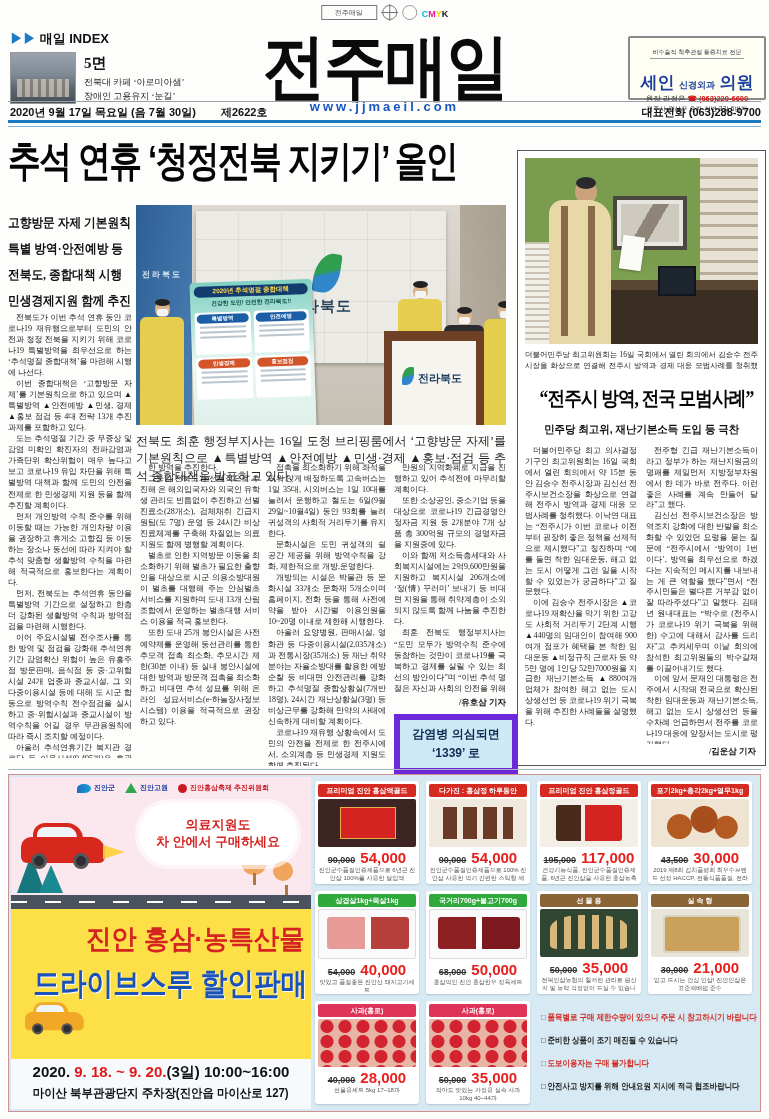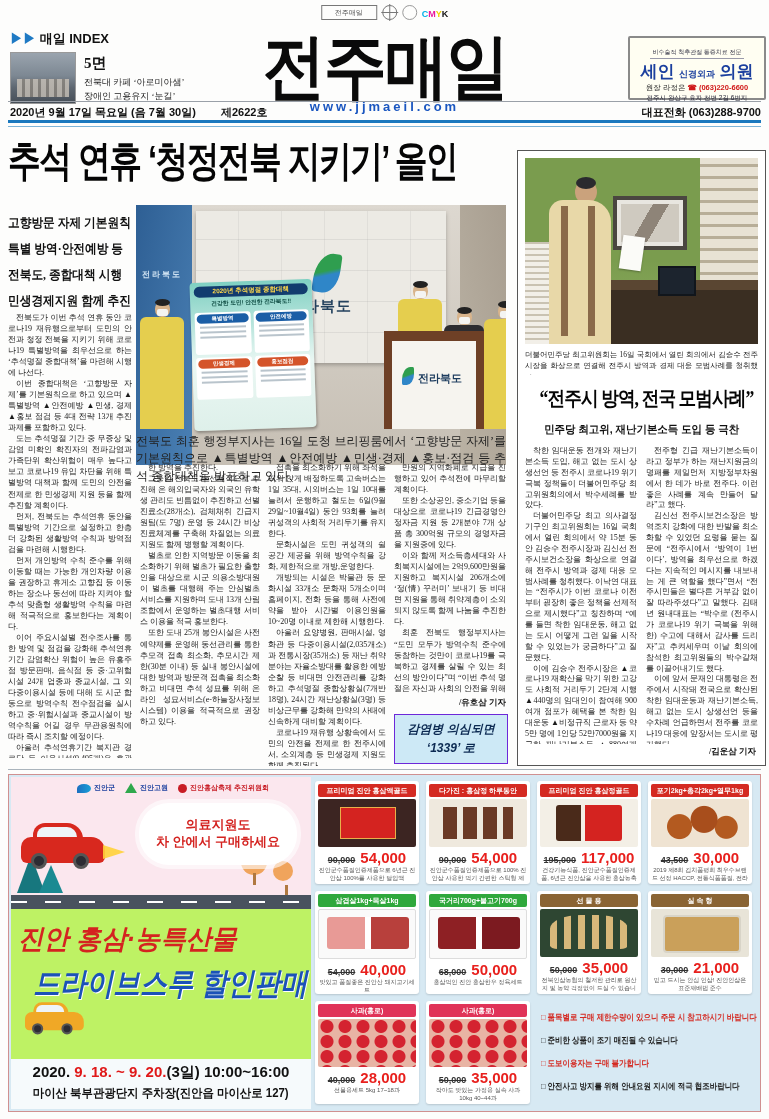--- a/index.html
+++ b/index.html
@@ -27,21 +27,21 @@
   .idx-photo:after{content:"";position:absolute;left:6px;right:6px;bottom:6px;height:18px;
      background:repeating-linear-gradient(90deg,#c9c2b8 0 5px,#8a847c 5px 8px);opacity:.8;}
   .idx-page{top:54px;left:84px;font-size:15px;font-weight:bold;}
   .idx-lines{top:76px;left:84px;width:120px;font-size:9px;line-height:1.5;color:#222;}
   .masthead{top:32px;left:0;width:769px;text-align:center;}
   .masthead .mh{font-size:70px;font-weight:900;letter-spacing:-2px;transform:scaleX(.9) scaleY(1.02);transform-origin:center;line-height:1;color:#0a0a0a;}
   .site{top:99px;left:0;width:769px;text-align:center;font-size:13px;font-weight:bold;color:#1a56c0;letter-spacing:3px;}
   .clinic{top:36px;left:628px;width:138px;height:64px;border:2px solid #8a8a8a;background:#fffef2;
      border-radius:2px;font-family:"Liberation Sans",sans-serif;text-align:center;padding-top:2px;box-sizing:border-box;}
   .clinic .tag{font-size:6px;color:#334;border-bottom:1px solid #99a;display:inline-block;padding:0 2px 1px;}
-  .clinic .nm{line-height:1.05;margin-top:4px;}
+  .clinic .nm{line-height:1.05;margin-top:15px;}
   .clinic .nm .big{font-size:17px;font-weight:900;color:#1b3f9e;}
   .clinic .nm .mid{font-size:9px;font-weight:bold;color:#1b3f9e;}
   .clinic .dir{font-size:7.5px;margin-top:2px;color:#222;}
   .clinic .dir .tel{color:#d01818;font-weight:bold;}
   .clinic .addr{font-size:6.5px;color:#223;margin-top:1px;}
   .thinline{top:101px;left:8px;width:753px;height:1px;background:#9aa0a8;}
   .daterow{top:105px;left:10px;width:751px;display:flex;justify-content:space-between;font-size:11px;font-weight:bold;color:#111;}
   .daterow .dgap{margin-left:22px;}
   .rule1{top:120px;left:8px;width:753px;height:3px;background:#1a78be;}
   .rule2{top:126px;left:8px;width:753px;height:1px;background:#7db4d8;}
@@ -51,26 +51,26 @@
   .headline .fitx{font-size:42px;font-weight:900;letter-spacing:-2px;transform:scaleX(.78);line-height:1.2;color:#050505;}
   .subhead{top:210px;left:8px;width:128px;font-weight:bold;font-size:13px;line-height:2.0;color:#111;}
   .subhead .fitx{transform:scaleX(.9);}
   .colbody{font-size:8px;line-height:1.38;text-align:justify;color:#1a1a1a;overflow:hidden;}
   .colbody p{margin:0;text-indent:8px;}
   .col1{top:312px;left:8px;width:124px;height:446px;}
   .col2{top:462px;left:140px;width:120px;height:304px;}
   .col3{top:462px;left:268px;width:118px;height:304px;}
   .col4{top:462px;left:394px;width:112px;height:233px;}
   .byline-main{top:697px;left:394px;width:112px;text-align:right;font-size:8.5px;font-weight:bold;}
-  .hotline{top:714px;left:394px;width:112px;height:48px;background:#cde9f6;border:1px solid #6d28d9;
-     display:flex;flex-direction:column;justify-content:center;align-items:center;gap:2px;font-style:italic;}
+  .hotline{top:714px;left:394px;width:112px;height:48px;background:#cde9f6;border:6px solid #6d28d9;
+     display:flex;flex-direction:column;justify-content:center;align-items:center;gap:2px;}
   .hotline div{font-size:12px;font-weight:900;color:#0c2a52;}
 
   
-  .photo-main{top:205px;left:136px;width:370px;height:260px;background:linear-gradient(180deg,#ddd8d0,#c6bfb4);overflow:hidden;}
+  .photo-main{top:205px;left:136px;width:370px;height:220px;background:linear-gradient(180deg,#ddd8d0,#c6bfb4);overflow:hidden;}
   .pm-wall-l{position:absolute;left:0;top:0;width:56px;height:100%;background:linear-gradient(100deg,#2e5f94,#4a80b4);}
   .pm-wall-l span{position:absolute;top:64px;left:6px;color:#cfe2f2;font-size:8px;font-weight:bold;letter-spacing:2px;}
   .pm-wall-r{position:absolute;right:0;top:0;width:46px;height:100%;background:linear-gradient(260deg,#a89e90,#bab2a4);}
   .pm-screen{position:absolute;left:60px;top:6px;width:250px;height:152px;background:#eceae4;
      box-shadow:0 2px 4px rgba(0,0,0,.25);
      background-image:repeating-linear-gradient(0deg,transparent 0 30px,rgba(150,150,150,.18) 30px 31px),
                       repeating-linear-gradient(90deg,transparent 0 42px,rgba(150,150,150,.14) 42px 43px);}
   .pm-leaf{position:absolute;left:118px;top:42px;width:26px;height:40px;
      background:linear-gradient(160deg,#2f9e4f 0 45%,#2f86c8 55% 100%);border-radius:70% 10% 60% 10%;transform:rotate(8deg);}
   .pm-screen .jb{position:absolute;left:92px;top:86px;font-size:15px;font-weight:900;color:#24425e;letter-spacing:1px;}
@@ -146,21 +146,21 @@
   .car .cg{position:absolute;left:16px;bottom:28px;width:40px;height:14px;background:#eef4f8;border-radius:8px 10px 0 0;}
   .car .beam{position:absolute;left:82px;bottom:10px;width:0;height:0;border-top:7px solid transparent;border-bottom:7px solid transparent;border-left:22px solid #ffd23a;opacity:.9;}
   .car.yellow .cb,.car.yellow .ct{background:#f0a826;}
   .mtn1,.mtn2{position:absolute;width:0;height:0;border-style:solid;}
   .mtn1{left:6px;top:78px;border-width:0 14px 38px 14px;border-color:transparent transparent #17777e transparent;}
   .mtn2{left:28px;top:88px;border-width:0 12px 28px 12px;border-color:transparent transparent #1a8a92 transparent;}
   .tree{position:absolute;width:26px;height:26px;border-radius:50%;background:#f0a45c;}
   .tree:after{content:"";position:absolute;left:12px;top:24px;width:3px;height:12px;background:#b07840;}
   .road{position:absolute;left:0;top:118px;width:100%;height:14px;background:#49525e;
       background-image:repeating-linear-gradient(90deg,#fff 0 16px,transparent 16px 34px);background-size:100% 2px;background-position:0 6px;background-repeat:no-repeat;}
-  .adblue{position:absolute;left:0;top:132px;width:100%;height:150px;background:#bef264;text-align:left;font-style:italic;}
+  .adblue{position:absolute;left:0;top:132px;width:100%;height:150px;background:#fde047;text-align:right;}
   .adt1{margin-top:12px;}
   .adt1 .fitc{font-size:27px;font-weight:900;color:#d42320;transform:scaleX(.94);}
   .adt2{margin-top:6px;}
   .adt2 .fitc{font-size:31px;font-weight:900;color:#1b52b8;transform:scaleX(.86);text-shadow:1px 1px 0 #fff;}
   .adwhite{position:absolute;left:0;top:282px;width:100%;height:50px;background:#f6fafc;text-align:center;}
   .addate{margin-top:4px;font-size:15px;font-weight:900;color:#111;}
   .addate .red{color:#e01818;}
   .advenue{margin-top:1px;}
   .advenue .fitc{font-size:12px;font-weight:900;transform:scaleX(.95);}
 
@@ -310,22 +310,22 @@
         </div>
     </div>
   </div>
 </div>
 <div class="abs caption-main serif">전북도 최훈 행정부지사는 16일 도청 브리핑룸에서 ‘고향방문 자제’를 기본원칙으로 ▲특별방역 ▲안전예방 ▲민생·경제 ▲홍보·점검 등 추석 종합대책을 발표하고 있다.</div>
 
 <div class="abs colbody serif col1">
     <p>전북도가 이번 추석 연휴 동안 코로나19 재유행으로부터 도민의 안전과 청정 전북을 지키기 위해 코로나19 특별방역을 최우선으로 하는 ‘추석명절 종합대책’을 마련해 시행에 나선다.</p>
     <p>이번 종합대책은 ‘고향방문 자제’를 기본원칙으로 하고 있으며 ▲특별방역 ▲안전예방 ▲민생, 경제 ▲홍보 점검 등 4대 전략 13개 추진과제를 포함하고 있다.</p>
     <p>도는 추석명절 기간 중 무증상 및 감염 미확인 확진자의 전파감염과 가족단위 확산위험이 매우 높다고 보고 코로나19 유입 차단을 위해 특별방역 대책과 함께 도민의 안전을 전제로 한 민생경제 지원 등을 함께 추진할 계획이다.</p>
+    <p>먼저 개인방역 수칙 준수를 위해 이동할 때는 가능한 개인차량 이용을 권장하고 휴게소 고향집 등 이동하는 장소나 동선에 따라 지켜야 할 추석 맞춤형 생활방역 수칙을 마련해 적극적으로 홍보한다는 계획이다.</p>
     <p>먼저, 전북도는 추석연휴 동안을 특별방역 기간으로 설정하고 한층 더 강화된 생활방역 수칙과 방역점검을 마련해 시행한다.</p>
-    <p>먼저 개인방역 수칙 준수를 위해 이동할 때는 가능한 개인차량 이용을 권장하고 휴게소 고향집 등 이동하는 장소나 동선에 따라 지켜야 할 추석 맞춤형 생활방역 수칙을 마련해 적극적으로 홍보한다는 계획이다.</p>
     <p>이어 주요시설별 전수조사를 통한 방역 및 점검을 강화해 추석연휴 기간 감염확산 위험이 높은 유흥주점 방문판매, 음식점 등 중·고위험시설 24개 업종과 종교시설, 그 외 다중이용시설 등에 대해 도 시군 합동으로 방역수칙 전수점검을 실시하고 중·위험시설과 종교시설이 방역수칙을 어길 경우 무관용원칙에 따라 즉시 조치할 예정이다.</p>
     <p>아울러 추석연휴기간 복지관 경로당 등 이용시설(9,495개)은 휴관휴원 조치하고 요양시설 및 의료기관 등은 사전예약제 운영, 면회 자제(영상통화 등 화상 진행) 등 비접촉 면회를 실시하며 방문건강관리사업과 연계해 어르신 가정방문시 무료 영상통화 방법을 지원하는 등 전 분야에 걸쳐 철저</p>
   </div>
 <div class="abs colbody serif col2">
     <p>한 방역을 추진한다.</p>
     <p>그동안 전북도가 선제적으로 추진해 온 해외입국자와 외국인 유학생 관리도 빈틈없이 추진하고 선별진료소(28개소), 검체채취 긴급지원팀(도 7명) 운영 등 24시간 비상진료체계를 구축해 차질없는 의료지원도 함께 병행할 계획이다.</p>
     <p>벌초로 인한 지역방문 이동을 최소화하기 위해 벌초가 필요한 출향인을 대상으로 시군 의용소방대원이 벌초를 대행해 주는 안심벌초 서비스를 지원하며 도내 13개 산림조합에서 운영하는 벌초대행 서비스 이용을 적극 홍보한다.</p>
     <p>또한 도내 25개 봉안시설은 사전예약제를 운영해 동선관리를 통한 추모객 접촉 최소화, 추모시간 제한(30분 이내) 등 실내 봉안시설에 대한 방역과 방문객 접촉을 최소화하고 비대면 추석 성묘를 위해 온라인 성묘서비스(e-하늘장사정보시스템) 이용을 적극적으로 권장하고 있다.</p>
   </div>
 <div class="abs colbody serif col3">
@@ -362,21 +362,20 @@
   </div>
   <div class="rcap serif">더불어민주당 최고위원회는 16일 국회에서 열린 회의에서 김승수 전주시장을 화상으로 연결해 전주시 방역과 경제 대응 모범사례를 청취했다.</div>
   <div class="rhead">
     <span class="fitc">“전주시 방역, 전국 모범사례”</span>
   </div>
   <div class="rsub">
     <span class="fitc">민주당 최고위, 재난기본소득 도입 등 극찬</span>
   </div>
   <div class="rcols">
     <div class="rc serif">
-        <p>착한 임대운동 전개와 재난기본소득 도입, 해고 없는 도시 상생선언 등 전주시 코로나19 위기 극복 정책들이 더불어민주당 최고위원회의에서 박수세례를 받았다.</p>
         <p>더불어민주당 최고 의사결정기구인 최고위원회는 16일 국회에서 열린 회의에서 약 15분 동안 김승수 전주시장과 김신선 전주시보건소장을 화상으로 연결해 전주시 방역과 경제 대응 모범사례를 청취했다. 이낙연 대표는 “전주시가 이번 코로나 이전부터 굉장히 좋은 정책을 선제적으로 제시했다”고 칭찬하며 “예를 들면 착한 임대운동, 해고 없는 도시 어떻게 그런 일을 시작할 수 있었는가 궁금하다”고 질문했다.</p>
         <p>이에 김승수 전주시장은 ▲코로나19 재확산을 막기 위한 고강도 사회적 거리두기 2단계 시행 ▲440명의 임대인이 참여해 900여개 점포가 혜택을 본 착한 임대운동 ▲비정규직 근로자 등 약 5만 명에 1인당 52만7000원을 지급한 재난기본소득 ▲880여개 업체가 참여한 해고 없는 도시 상생선언 등 코로나19 위기 극복을 위해 추진한 사례들을 설명했다.</p>
       </div>
     <div class="rc serif">
         <p>전주형 긴급 재난기본소득이라고 정부가 하는 재난지원금의 명패를 제일먼저 지방정부차원에서 한 데가 바로 전주다. 이런 좋은 사례를 계속 만들어 달라”고 했다.</p>
         <p>김신선 전주시보건소장은 방역조치 강화에 대한 반발을 최소화할 수 있었던 요령을 묻는 질문에 “전주시에서 ‘방역이 1번이다’, 방역을 최우선으로 하겠다는 지속적인 메시지를 내보내는 게 큰 역할을 했다”면서 “전주시민들은 별다른 거부감 없이 잘 따라주셨다”고 말했다. 김태년 원내대표는 “박수로 (전주시가 코로나19 위기 극복을 위해 한) 수고에 대해서 감사를 드리자”고 추켜세우며 이날 회의에 참석한 최고위원들의 박수갈채를 이끌어내기도 했다.</p>
         <p>이에 앞서 문재인 대통령은 전주에서 시작돼 전국으로 확산된 착한 임대운동과 재난기본소득, 해고 없는 도시 상생선언 등을 수차례 언급하면서 전주를 코로나19 대응에 앞장서는 도시로 평가했다.</p>
       </div>
   </div>
   <div class="rbyline serif">/김운삼 기자</div>

